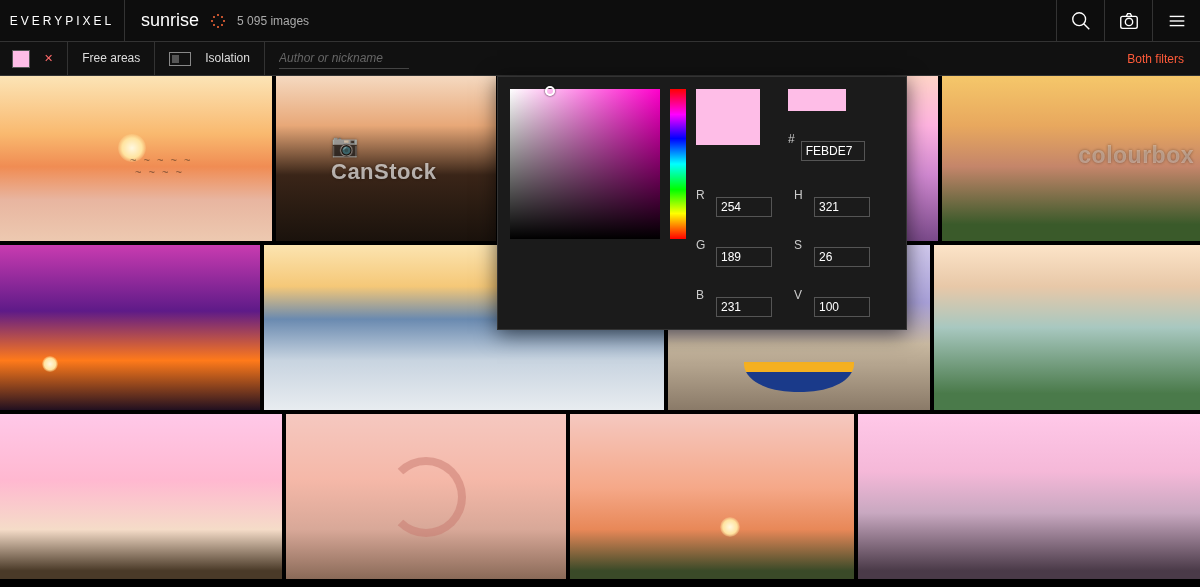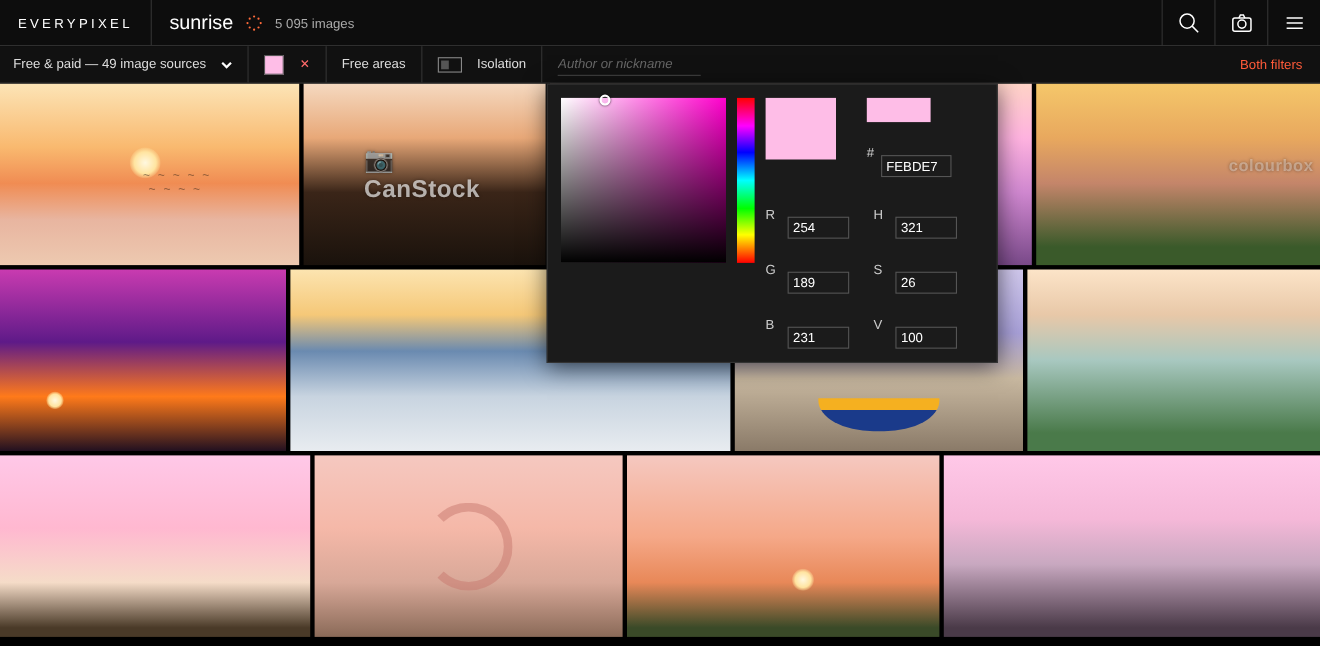--- a/index.html
+++ b/index.html
@@ -14,21 +14,21 @@
   }
   
   .header {
     display: flex;
     align-items: center;
     height: 42px;
     background: #0d0d0d;
     border-bottom: 1px solid #333;
   }
   .logo {
-    width: 138px;
+    width: 125px;
     height: 100%;
     display: flex;
     align-items: center;
     justify-content: center;
     border-right: 1px solid #333;
     letter-spacing: 3px;
     font-size: 12px;
     font-weight: 300;
   }
   .search-term-box {
@@ -345,28 +345,20 @@
     <svg viewBox="0 0 24 24">
         <line x1="4" y1="7" x2="20" y2="7"></line>
         <line x1="4" y1="12" x2="20" y2="12"></line>
         <line x1="4" y1="17" x2="20" y2="17"></line>
       </svg>
   </div>
 </div>
 
 <div class="filter-bar">
   <div class="filter-group">
-    <span class="filter-item">Free &amp; paid — 49 image sources</span>
-    <span class="chevron-down">
-      <svg viewBox="0 0 10 10">
-          <polyline points="1,3 5,7 9,3"></polyline>
-        </svg>
-    </span>
-  </div>
-  <div class="filter-group">
     <span class="color-swatch-small"></span>
     <span class="clear-color">✕</span>
   </div>
   <div class="filter-group">
     <span class="filter-item">Free areas</span>
   </div>
   <div class="filter-group">
     <span class="iso-rect"></span>
     <span class="filter-item">Isolation</span>
   </div>
@@ -429,21 +421,21 @@
   <div class="row">
     <div class="thumb r1a">
       <div class="sun" style="top:58px;left:118px"></div>
       <div class="birds" style="top:78px;left:130px">~ ~ ~ ~ ~<br>&nbsp;~ ~ ~ ~</div>
     </div>
     <div class="thumb r1b">
       <span class="watermark wm-center" style="font-size:22px">📷 <span>CanStock</span></span>
     </div>
     <div class="thumb r1c"></div>
     <div class="thumb r1d">
-      <span class="watermark wm-right" style="color:rgba(255,255,255,0.35);font-size:15px">colourbox</span>
+      <span class="watermark wm-right" style="color:rgba(255,255,255,0.35);font-size:23px">colourbox</span>
     </div>
   </div>
   <div class="row">
     <div class="thumb r2a">
       <div class="sun" style="bottom:38px;left:42px;width:16px;height:16px"></div>
     </div>
     <div class="thumb r2b"></div>
     <div class="thumb r2c">
       <div class="boat"></div>
     </div>

